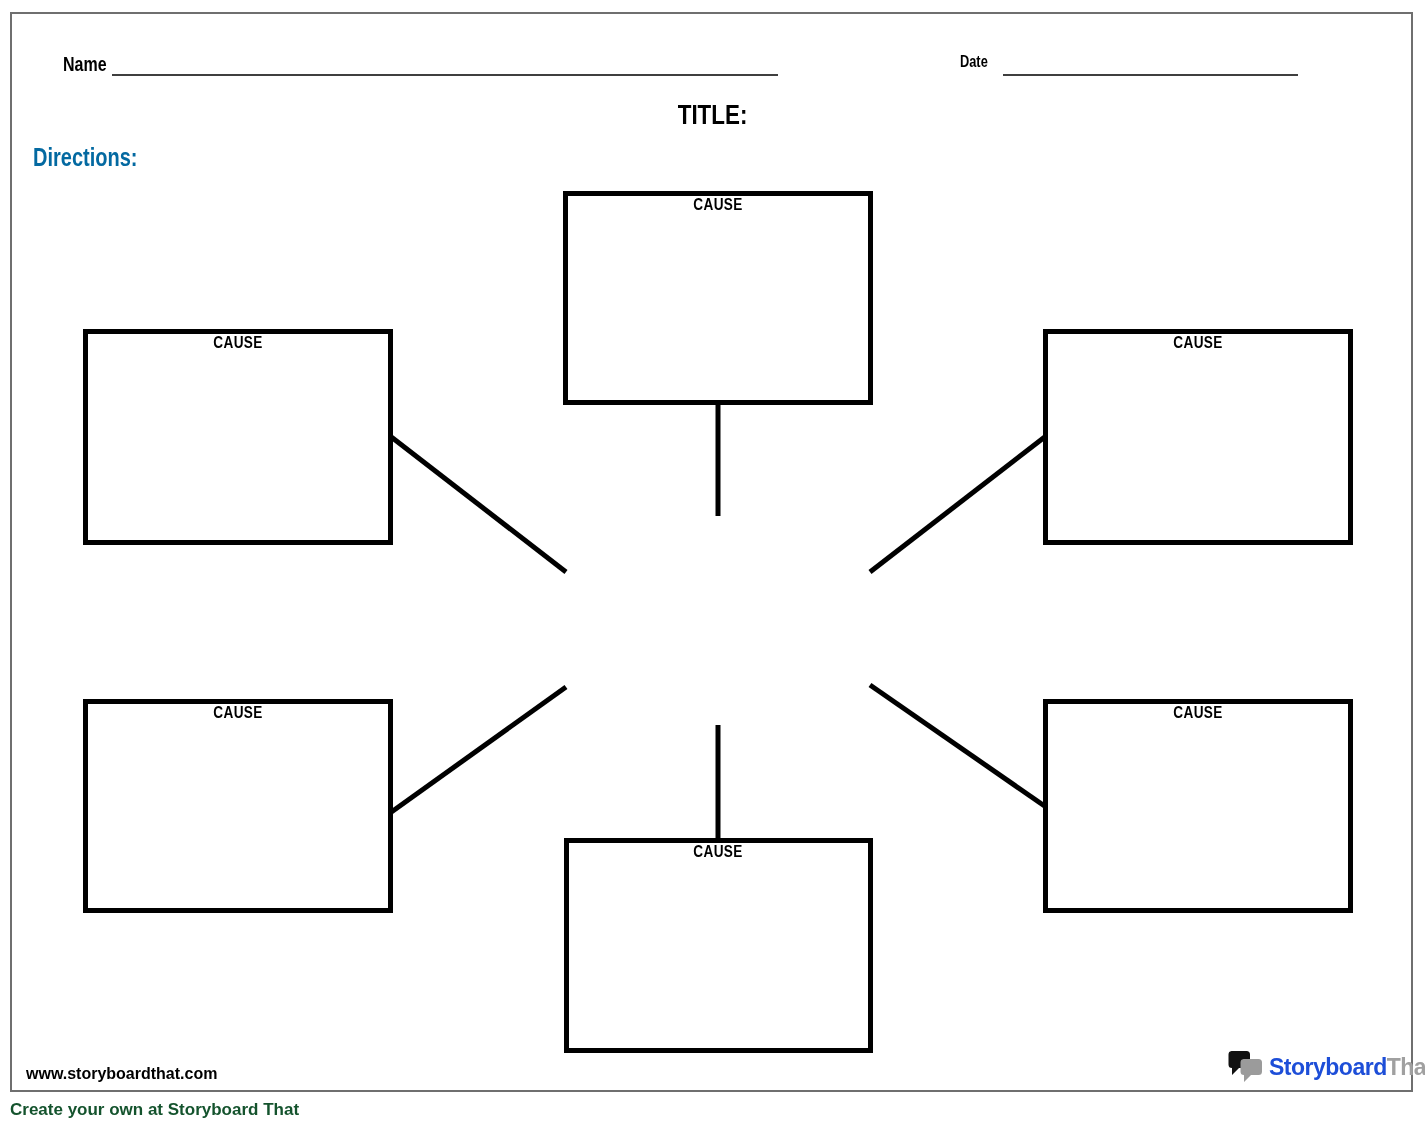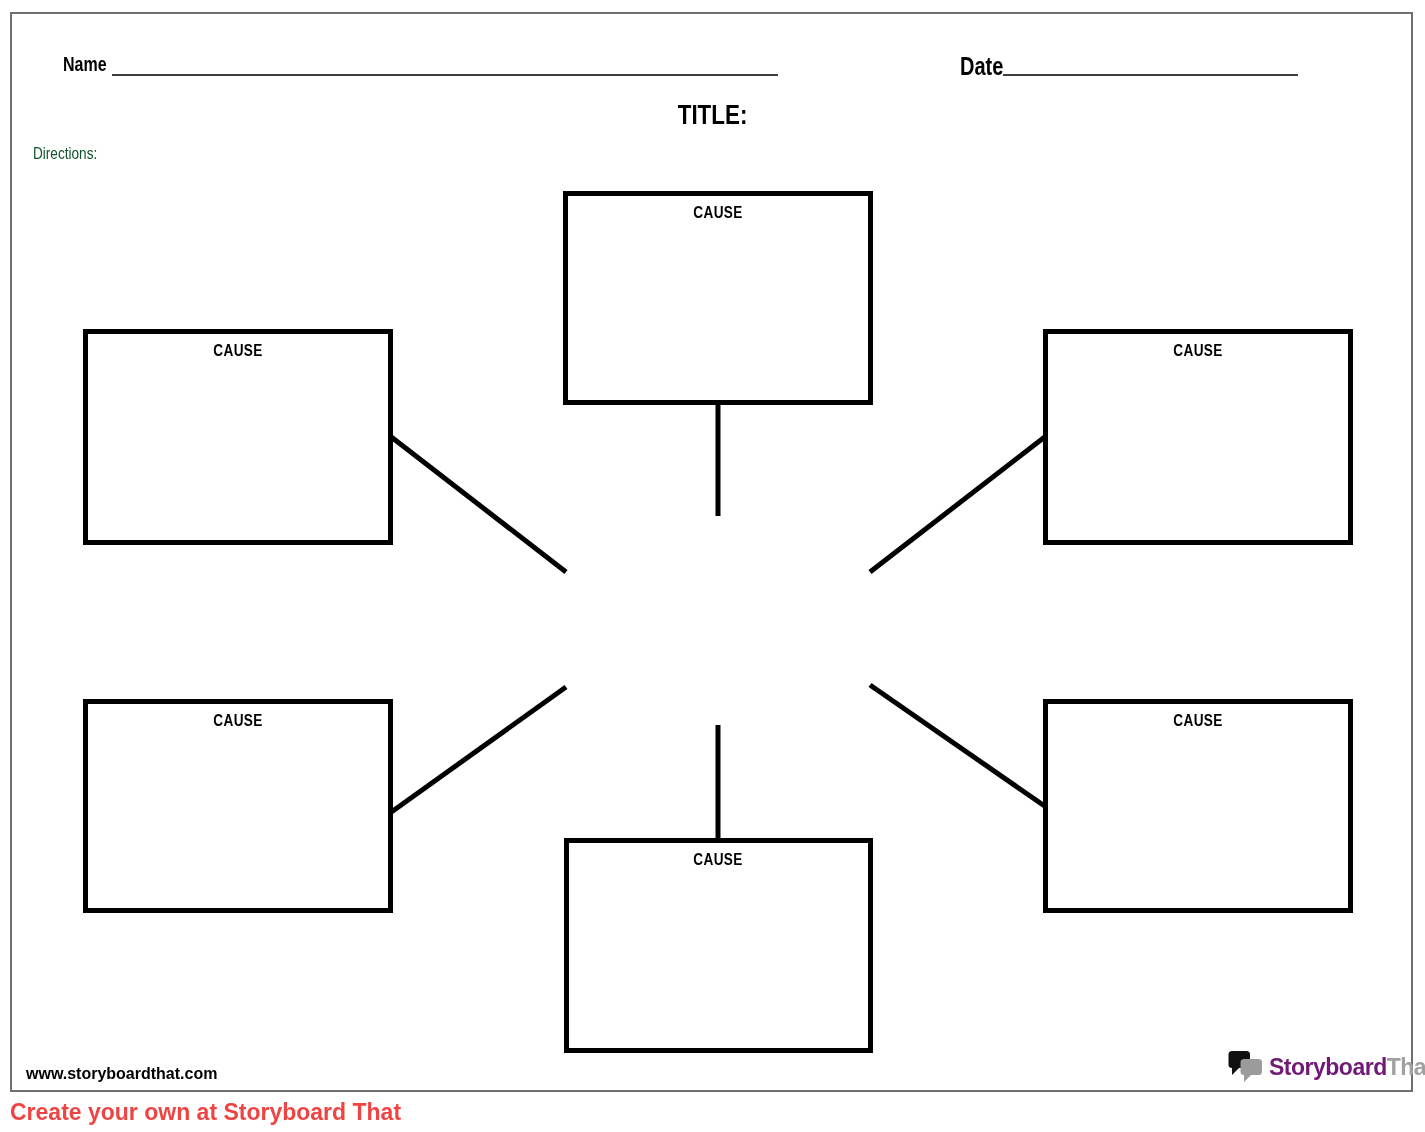--- a/index.html
+++ b/index.html
@@ -35,21 +35,21 @@
     display: inline-block;
     transform: scaleX(0.8);
     transform-origin: 0 50%;
   }
   .cond-c {
     display: inline-block;
     transform: scaleX(0.8);
     transform-origin: 50% 50%;
   }
   .name-label { left: 63px; top: 54px; font-size: 20px; }
-  .date-label { left: 960px; top: 54px; font-size: 25px; }
+  .date-label { left: 960px; top: 54px; font-size: 16px; }
   .write-line {
     position: absolute;
     border-top: 2px solid #3f3f3f;
     height: 0;
   }
   .name-line { left: 112px; top: 74px; width: 666px; }
   .date-line { left: 1003px; top: 74px; width: 295px; }
   .title {
     position: absolute;
     left: 0;
@@ -58,42 +58,42 @@
     text-align: center;
     font-size: 28px;
     font-weight: bold;
     color: #000;
     line-height: 1;
   }
   .directions {
     position: absolute;
     left: 33px;
     top: 145px;
-    font-size: 17px;
-    font-weight: normal;
-    color: #14532d;
+    font-size: 25px;
+    font-weight: bold;
+    color: #0369a1;
     line-height: 1;
   }
   .connectors {
     position: absolute;
     left: 0;
     top: 0;
     width: 1425px;
     height: 1132px;
     z-index: 1;
   }
   .node {
     position: absolute;
     box-sizing: border-box;
     background: #ffffff;
     border: 5px solid #000000;
     display: flex;
     justify-content: center;
     align-items: flex-start;
-    padding-top: 8px;
+    padding-top: 0;
     z-index: 2;
   }
   .node-label {
     font-size: 17px;
     font-weight: bold;
     color: #000;
     line-height: 1;
     letter-spacing: 0.5px;
   }
   .box-cause-top      { left: 563px;  top: 191px; width: 310px; height: 214px; }
@@ -109,42 +109,42 @@
     top: 1066px;
     font-size: 16px;
     font-weight: bold;
     color: #000;
     line-height: 1;
   }
   .footer-credit {
     position: absolute;
     left: 10px;
     top: 1101px;
-    font-size: 23px;
-    font-weight: bold;
-    color: #ef4444;
+    font-size: 17px;
+    font-weight: bold;
+    color: #14532d;
     line-height: 1;
   }
   .logo {
     position: absolute;
     left: 1228px;
     top: 1051px;
     display: flex;
     align-items: center;
     gap: 6px;
     z-index: 3;
   }
   .logo-text {
     font-size: 23px;
     font-weight: bold;
     line-height: 1;
     letter-spacing: -0.5px;
     white-space: nowrap;
   }
-  .logo-text .primary { color: #701a75; }
+  .logo-text .primary { color: #1d4ed8; }
   .logo-text .secondary { color: #a0a0a0; }
 </style>
 </head>
 <body>
 
 <div class="sheet">
 
   <div class="page-border"></div>
 
   <div class="hdr-label name-label">

